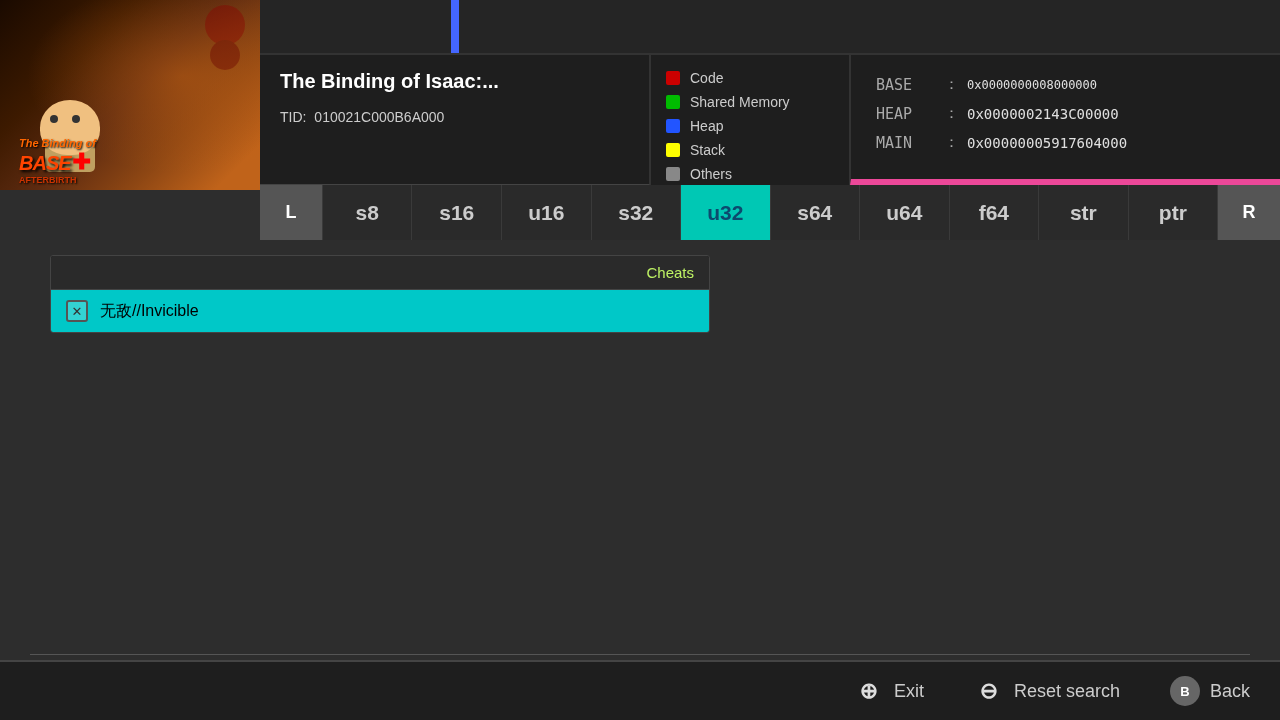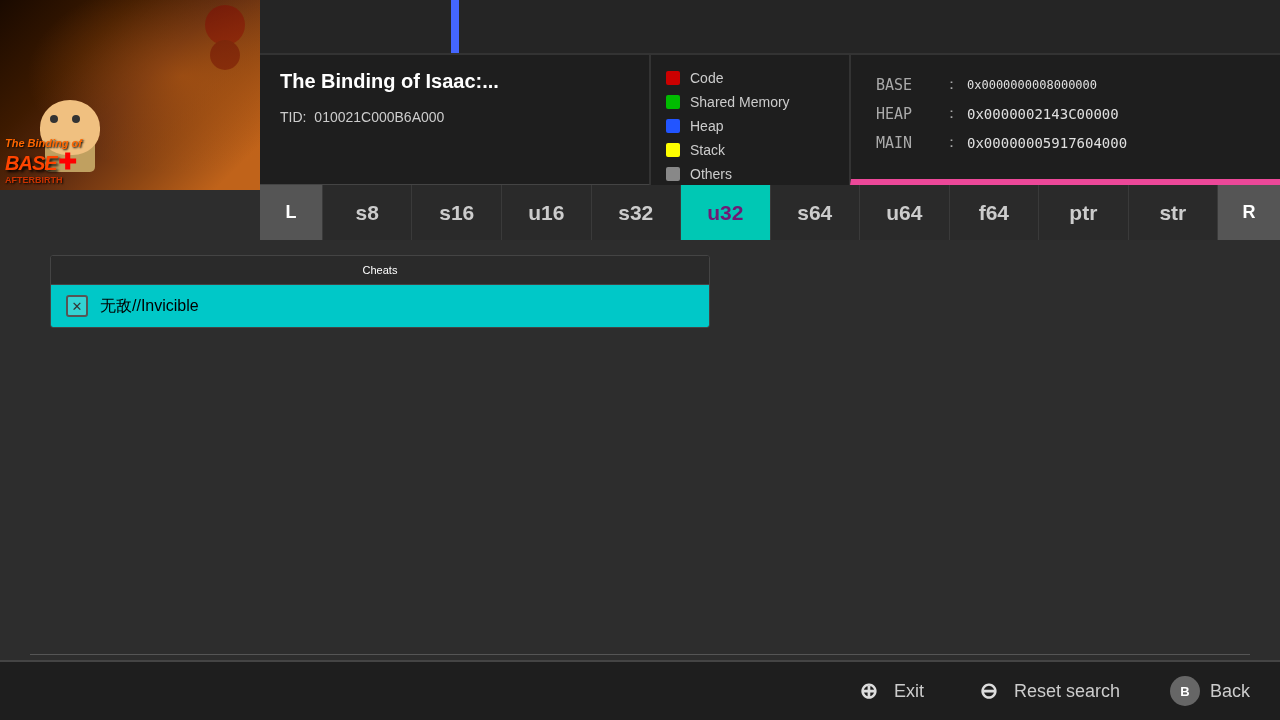--- a/index.html
+++ b/index.html
@@ -64,21 +64,21 @@
       height: 35px;
       background: #c0a060;
       margin: 2px auto 0;
       border-radius: 5px;
     }
 
     
     .game-logo {
       position: absolute;
       bottom: 5px;
-      left: 5px;
+      left: 19px;
       right: 5px;
     }
 
     .logo-binding {
       color: #ff6600;
       font-size: 11px;
       font-weight: bold;
       text-shadow: 1px 1px 2px #000;
       font-style: italic;
     }
@@ -398,45 +398,45 @@
   </div>
   <div class="type-tab">
     <span>s16</span>
   </div>
   <div class="type-tab">
     <span>u16</span>
   </div>
   <div class="type-tab">
     <span>s32</span>
   </div>
-  <div class="type-tab active" style="background:#00c8b4;color:#701a75;text-align:center;">
+  <div class="type-tab active" style="background:#00c8b4;color:#0c4a6e;text-align:center;">
     <span>u32</span>
   </div>
   <div class="type-tab">
     <span>s64</span>
   </div>
   <div class="type-tab">
     <span>u64</span>
   </div>
   <div class="type-tab">
     <span>f64</span>
   </div>
   <div class="type-tab">
+    <span>str</span>
+  </div>
+  <div class="type-tab">
     <span>ptr</span>
-  </div>
-  <div class="type-tab">
-    <span>str</span>
   </div>
   <div class="type-tab r-tab" style="background:#555;flex:0.7;font-size:18px;font-weight:900;border-right:none;">
     <span>R</span>
   </div>
 </div>
 
 <div id="cheats-panel" style="position:absolute;left:50px;top:255px;width:660px;background:#1e1e1e;border:1px solid #444;border-radius:3px;overflow:hidden;">
-  <div id="cheats-header" style="background:#2a2a2a;color:#ffffff;text-align:center;padding:8px 15px;font-size:11px;border-bottom:1px solid #444;">Cheats</div>
+  <div id="cheats-header" style="background:#2a2a2a;color:#bef264;text-align:right;padding:8px 15px;font-size:15px;border-bottom:1px solid #444;">Cheats</div>
   <div class="cheat-item" style="background:#00c8c8;display:flex;align-items:center;padding:10px 15px;">
     <div class="cheat-icon" style="width:22px;height:22px;border:2px solid #555;border-radius:3px;display:flex;align-items:center;justify-content:center;margin-right:12px;font-size:13px;color:#333;background:rgba(255,255,255,0.2);flex-shrink:0;">✕</div>
     <span style="font-size:16px;color:#000;">无敌//Invicible</span>
   </div>
 </div>
 
 <div id="separator"></div>
 
 <div id="bottom-bar">
   <div class="bottom-action">

